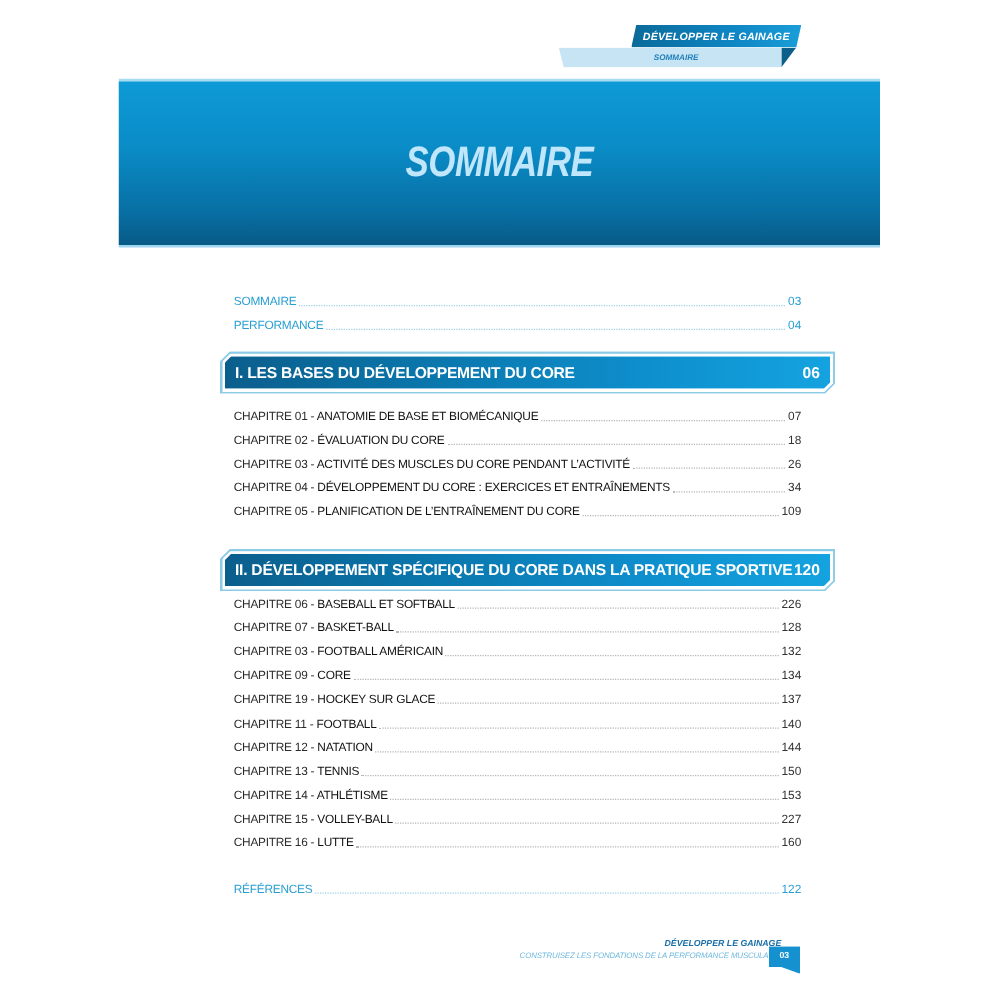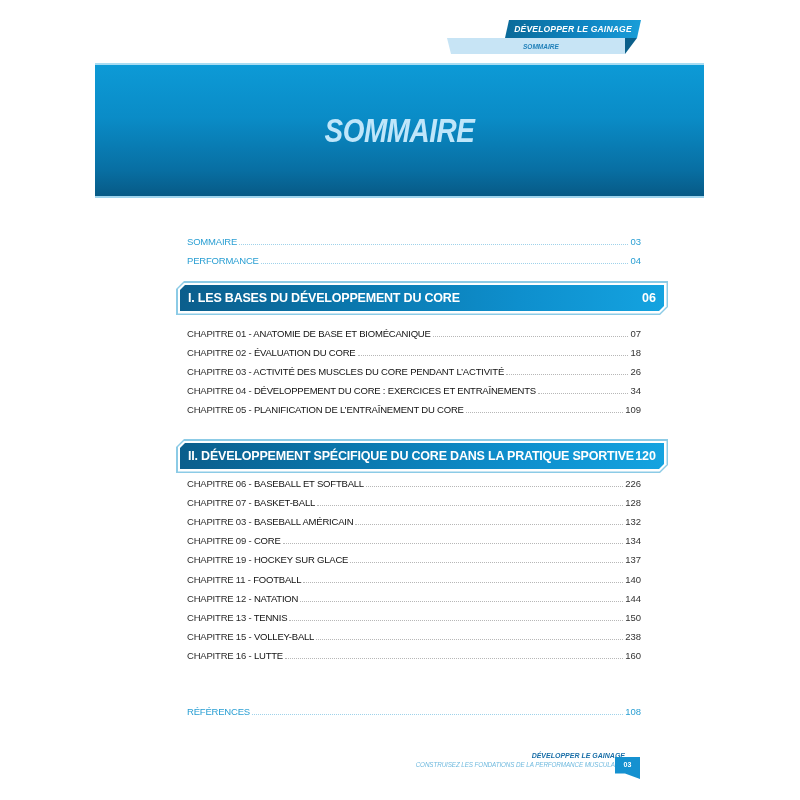--- a/index.html
+++ b/index.html
@@ -169,21 +169,21 @@
     <span class="label"><span class="prefix">CHAPITRE 06 - </span><span class="title">BASEBALL ET SOFTBALL</span></span>
     <span class="dots"></span>
     <span class="page">226</span>
   </div>
   <div class="toc-row chap">
     <span class="label"><span class="prefix">CHAPITRE 07 - </span><span class="title">BASKET-BALL</span></span>
     <span class="dots"></span>
     <span class="page">128</span>
   </div>
   <div class="toc-row chap">
-    <span class="label"><span class="prefix">CHAPITRE 03 - </span><span class="title">BASEBALL AMÉRICAIN</span></span>
+    <span class="label"><span class="prefix">CHAPITRE 03 - </span><span class="title">FOOTBALL AMÉRICAIN</span></span>
     <span class="dots"></span>
     <span class="page">132</span>
   </div>
   <div class="toc-row chap">
     <span class="label"><span class="prefix">CHAPITRE 09 - </span><span class="title">CORE</span></span>
     <span class="dots"></span>
     <span class="page">134</span>
   </div>
   <div class="toc-row chap">
     <span class="label"><span class="prefix">CHAPITRE 19 - </span><span class="title">HOCKEY SUR GLACE</span></span>
@@ -199,36 +199,41 @@
     <span class="label"><span class="prefix">CHAPITRE 12 - </span><span class="title">NATATION</span></span>
     <span class="dots"></span>
     <span class="page">144</span>
   </div>
   <div class="toc-row chap">
     <span class="label"><span class="prefix">CHAPITRE 13 - </span><span class="title">TENNIS</span></span>
     <span class="dots"></span>
     <span class="page">150</span>
   </div>
   <div class="toc-row chap">
+    <span class="label"><span class="prefix">CHAPITRE 14 - </span><span class="title">ATHLÉTISME</span></span>
+    <span class="dots"></span>
+    <span class="page">153</span>
+  </div>
+  <div class="toc-row chap">
     <span class="label"><span class="prefix">CHAPITRE 15 - </span><span class="title">VOLLEY-BALL</span></span>
     <span class="dots"></span>
-    <span class="page">238</span>
+    <span class="page">227</span>
   </div>
   <div class="toc-row chap">
     <span class="label"><span class="prefix">CHAPITRE 16 - </span><span class="title">LUTTE</span></span>
     <span class="dots"></span>
     <span class="page">160</span>
   </div>
 </div>
 
 <div class="toc" style="top: 698px;">
   <div class="toc-row front">
     <span class="label">RÉFÉRENCES</span>
     <span class="dots"></span>
-    <span class="page">108</span>
+    <span class="page">122</span>
   </div>
 </div>
 
 <div class="footer">
   <div class="book">DÉVELOPPER LE GAINAGE</div>
   <div class="sub">CONSTRUISEZ LES FONDATIONS DE LA PERFORMANCE MUSCULAIRE</div>
 </div>
 <div class="page-tag">
   <span>03</span>
 </div>

